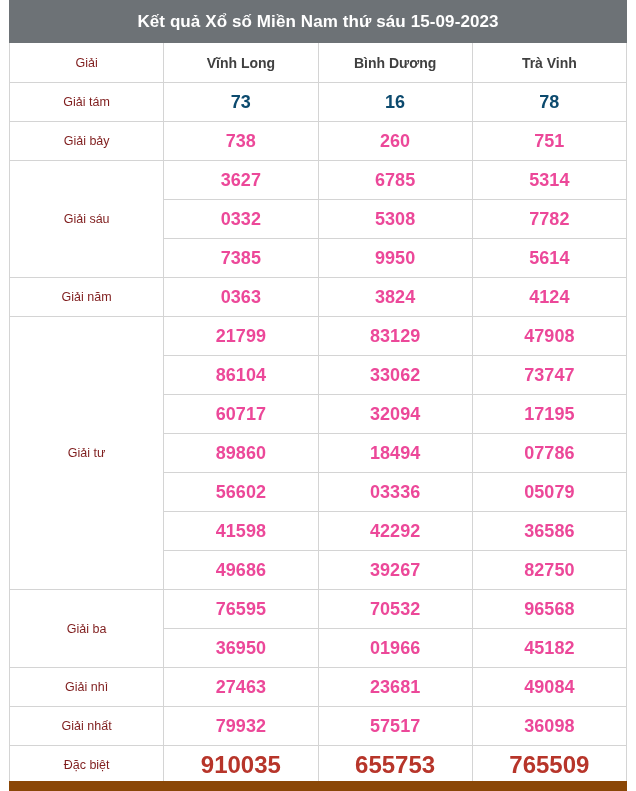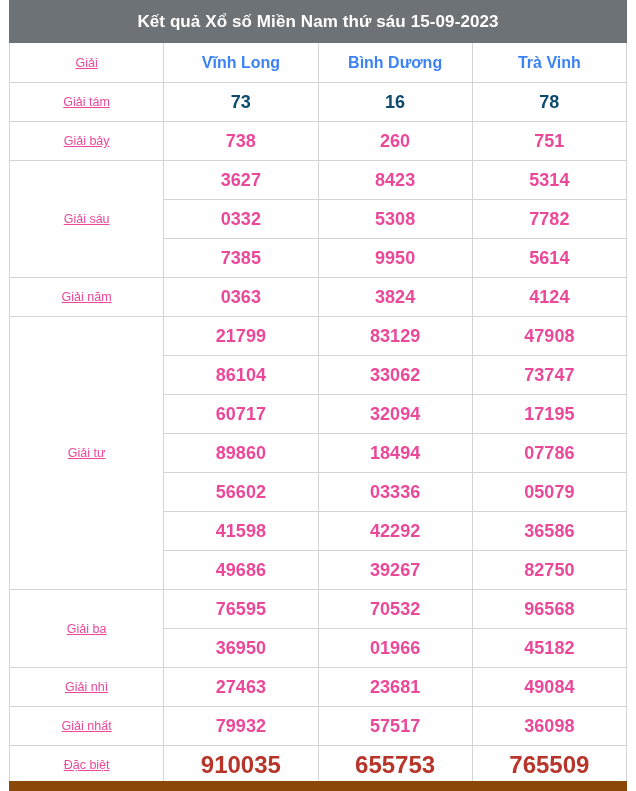--- a/index.html
+++ b/index.html
@@ -45,30 +45,29 @@
     font-weight: bold;
     height: 41px;
     line-height: 41px;
     letter-spacing: 0.1px;
   }
   
   .prov-row td {
     height: 39px;
   }
   .prov-name {
-    font-size: 16px;
-    font-weight: bold;
-    color: #3b82f6;
+    font-size: 14px;
+    font-weight: bold;
+    color: #404040;
   }
   .label-cell {
     font-size: 12.5px;
-    color: #ec4899;
+    color: #7f1d1d;
     font-weight: normal;
     width: 77px;
-    text-decoration: underline;
   }
   .col-prov { width: 180px; }
   
   .val {
     font-size: 18px;
     font-weight: bold;
     color: #ec4899;
     height: 38px;
   }
   .val.red {
@@ -124,21 +123,21 @@
         </tr>
         <tr class="row-h38">
           <td class="label-cell" rowspan="1">Giải bảy</td>
           <td class="val col-prov">738</td>
           <td class="val col-prov">260</td>
           <td class="val col-prov">751</td>
         </tr>
         <tr class="row-h38">
           <td class="label-cell" rowspan="3">Giải sáu</td>
           <td class="val col-prov">3627</td>
-          <td class="val col-prov">8423</td>
+          <td class="val col-prov">6785</td>
           <td class="val col-prov">5314</td>
         </tr>
         <tr class="row-h38">
           <td class="val col-prov">0332</td>
           <td class="val col-prov">5308</td>
           <td class="val col-prov">7782</td>
         </tr>
         <tr class="row-h38">
           <td class="val col-prov">7385</td>
           <td class="val col-prov">9950</td>

